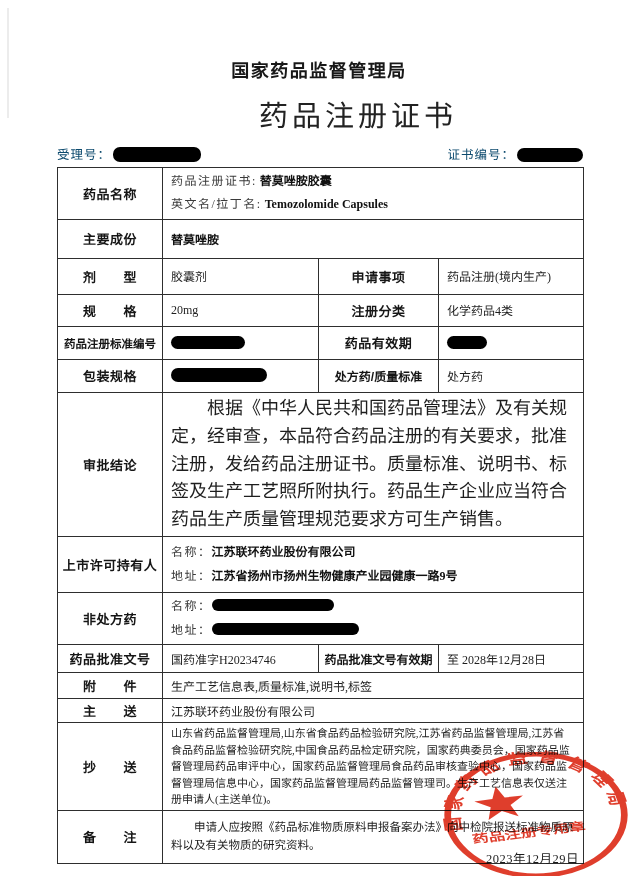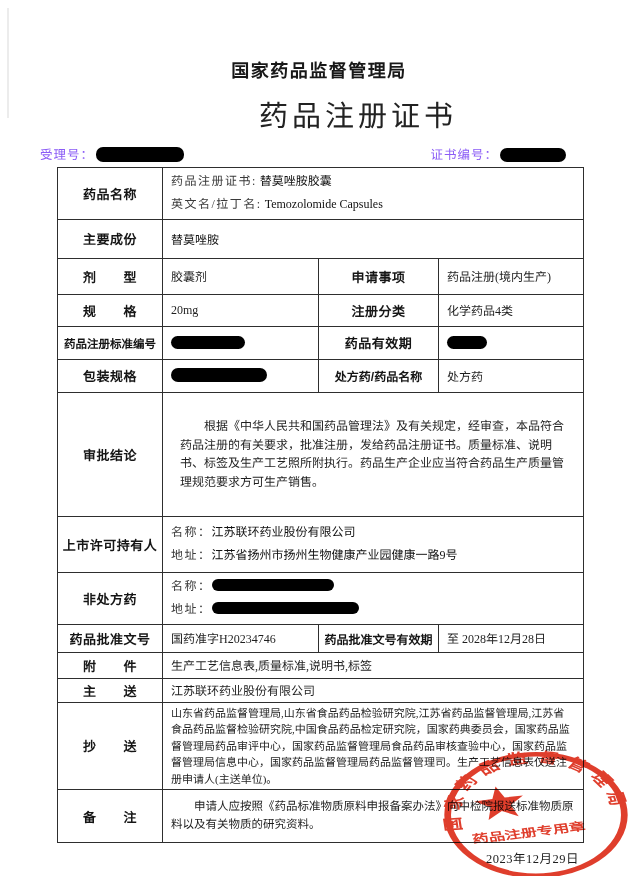--- a/index.html
+++ b/index.html
@@ -12,23 +12,23 @@
   .agency{
     position:absolute;top:56px;left:0;width:100%;text-align:center;
     font-family:"Liberation Sans","DejaVu Sans",sans-serif;
     font-weight:700;font-size:18px;letter-spacing:1.5px;color:#181818;
   }
   .doc-title{
     position:absolute;top:92px;left:0;width:100%;text-align:center;
     font-size:29px;letter-spacing:4px;color:#222;font-weight:400;padding-left:39px;
   }
   .meta{
-    position:absolute;top:144px;left:40px;width:526px;
+    position:absolute;top:144px;left:57px;width:526px;
     display:flex;justify-content:space-between;align-items:center;
-    font-size:12.5px;letter-spacing:1px;color:#8b5cf6;
+    font-size:12.5px;letter-spacing:1px;color:#0c4a6e;
   }
   .redact{display:inline-block;background:#000;border-radius:7px;vertical-align:-3px;}
   .r-accept{width:88px;height:15px;margin-left:2px;}
   .r-cert{width:66px;height:14px;margin-left:2px;}
   .r-std{width:74px;height:13px;}
   .r-valid{width:40px;height:13px;}
   .r-pack{width:96px;height:14px;}
   .r-mfg-name{width:122px;height:12px;vertical-align:-1px;}
   .r-mfg-addr{width:147px;height:12px;vertical-align:-1px;}
 
@@ -41,23 +41,23 @@
     vertical-align:middle;color:#1e1e1e;overflow:hidden;
   }
   td.lab{
     font-family:"Liberation Sans","DejaVu Sans",sans-serif;
     font-weight:700;font-size:13px;text-align:center;
     letter-spacing:0.5px;padding:2px 2px;color:#151515;
   }
   td.lab.small{font-size:11.5px;letter-spacing:0;}
   td.lab.mid{font-size:12px;letter-spacing:0;}
   .sub{color:#3a3a3a;letter-spacing:1.5px;}
-  .bold{font-weight:400;color:#111;}
+  .bold{font-weight:700;color:#111;}
   .line{line-height:1.95;}
-  .para{font-size:12px;line-height:1.55;text-indent:2em;margin:9px;}
+  .para{font-size:18px;line-height:1.55;text-indent:2em;margin:0;}
   .cc-text{font-size:11px;line-height:1.5;margin:0;}
   .rm-text{font-size:11.5px;line-height:1.55;text-indent:2em;margin:0;}
   .en{font-family:"Liberation Serif","DejaVu Serif",serif;}
 
   .date{
     position:absolute;left:486px;top:848px;font-size:12.5px;
     letter-spacing:0.5px;color:#1d1d1d;
   }
   .stamp{
     position:absolute;left:440px;top:749px;width:192px;height:132px;
@@ -120,21 +120,21 @@
   <tr style="height:33px">
     <td class="lab small">药品注册标准编号</td>
     <td><span class="redact r-std"></span></td>
     <td class="lab">药品有效期</td>
     <td><span class="redact r-valid"></span></td>
   </tr>
 
   <tr style="height:33px">
     <td class="lab">包装规格</td>
     <td><span class="redact r-pack"></span></td>
-    <td class="lab mid">处方药/药品名称</td>
+    <td class="lab mid">处方药/质量标准</td>
     <td>处方药</td>
   </tr>
 
   <tr style="height:124px">
     <td class="lab">审批结论</td>
     <td colspan="3">
       <p class="para">根据《中华人民共和国药品管理法》及有关规定，经审查，本品符合药品注册的有关要求，批准注册，发给药品注册证书。质量标准、说明书、标签及生产工艺照所附执行。药品生产企业应当符合药品生产质量管理规范要求方可生产销售。</p>
     </td>
   </tr>
 

